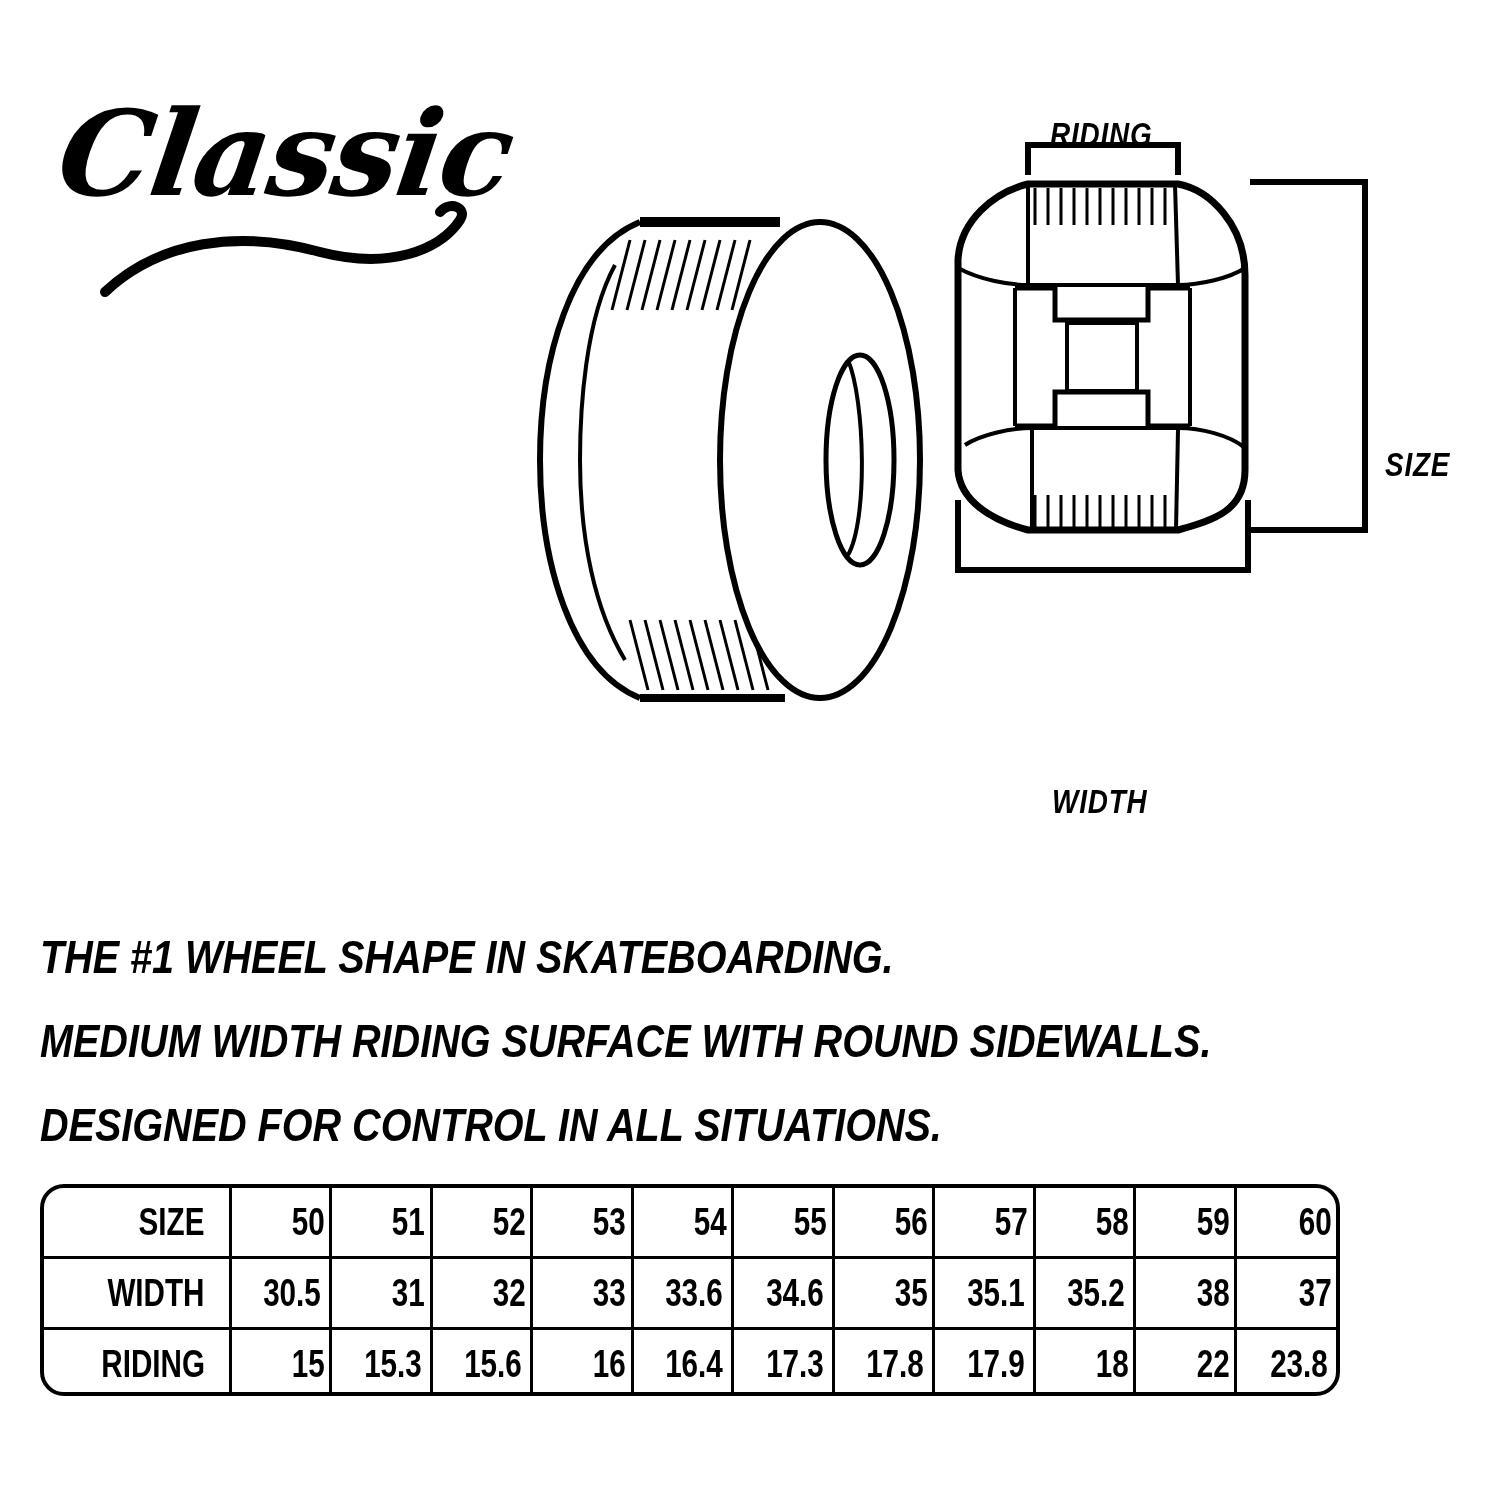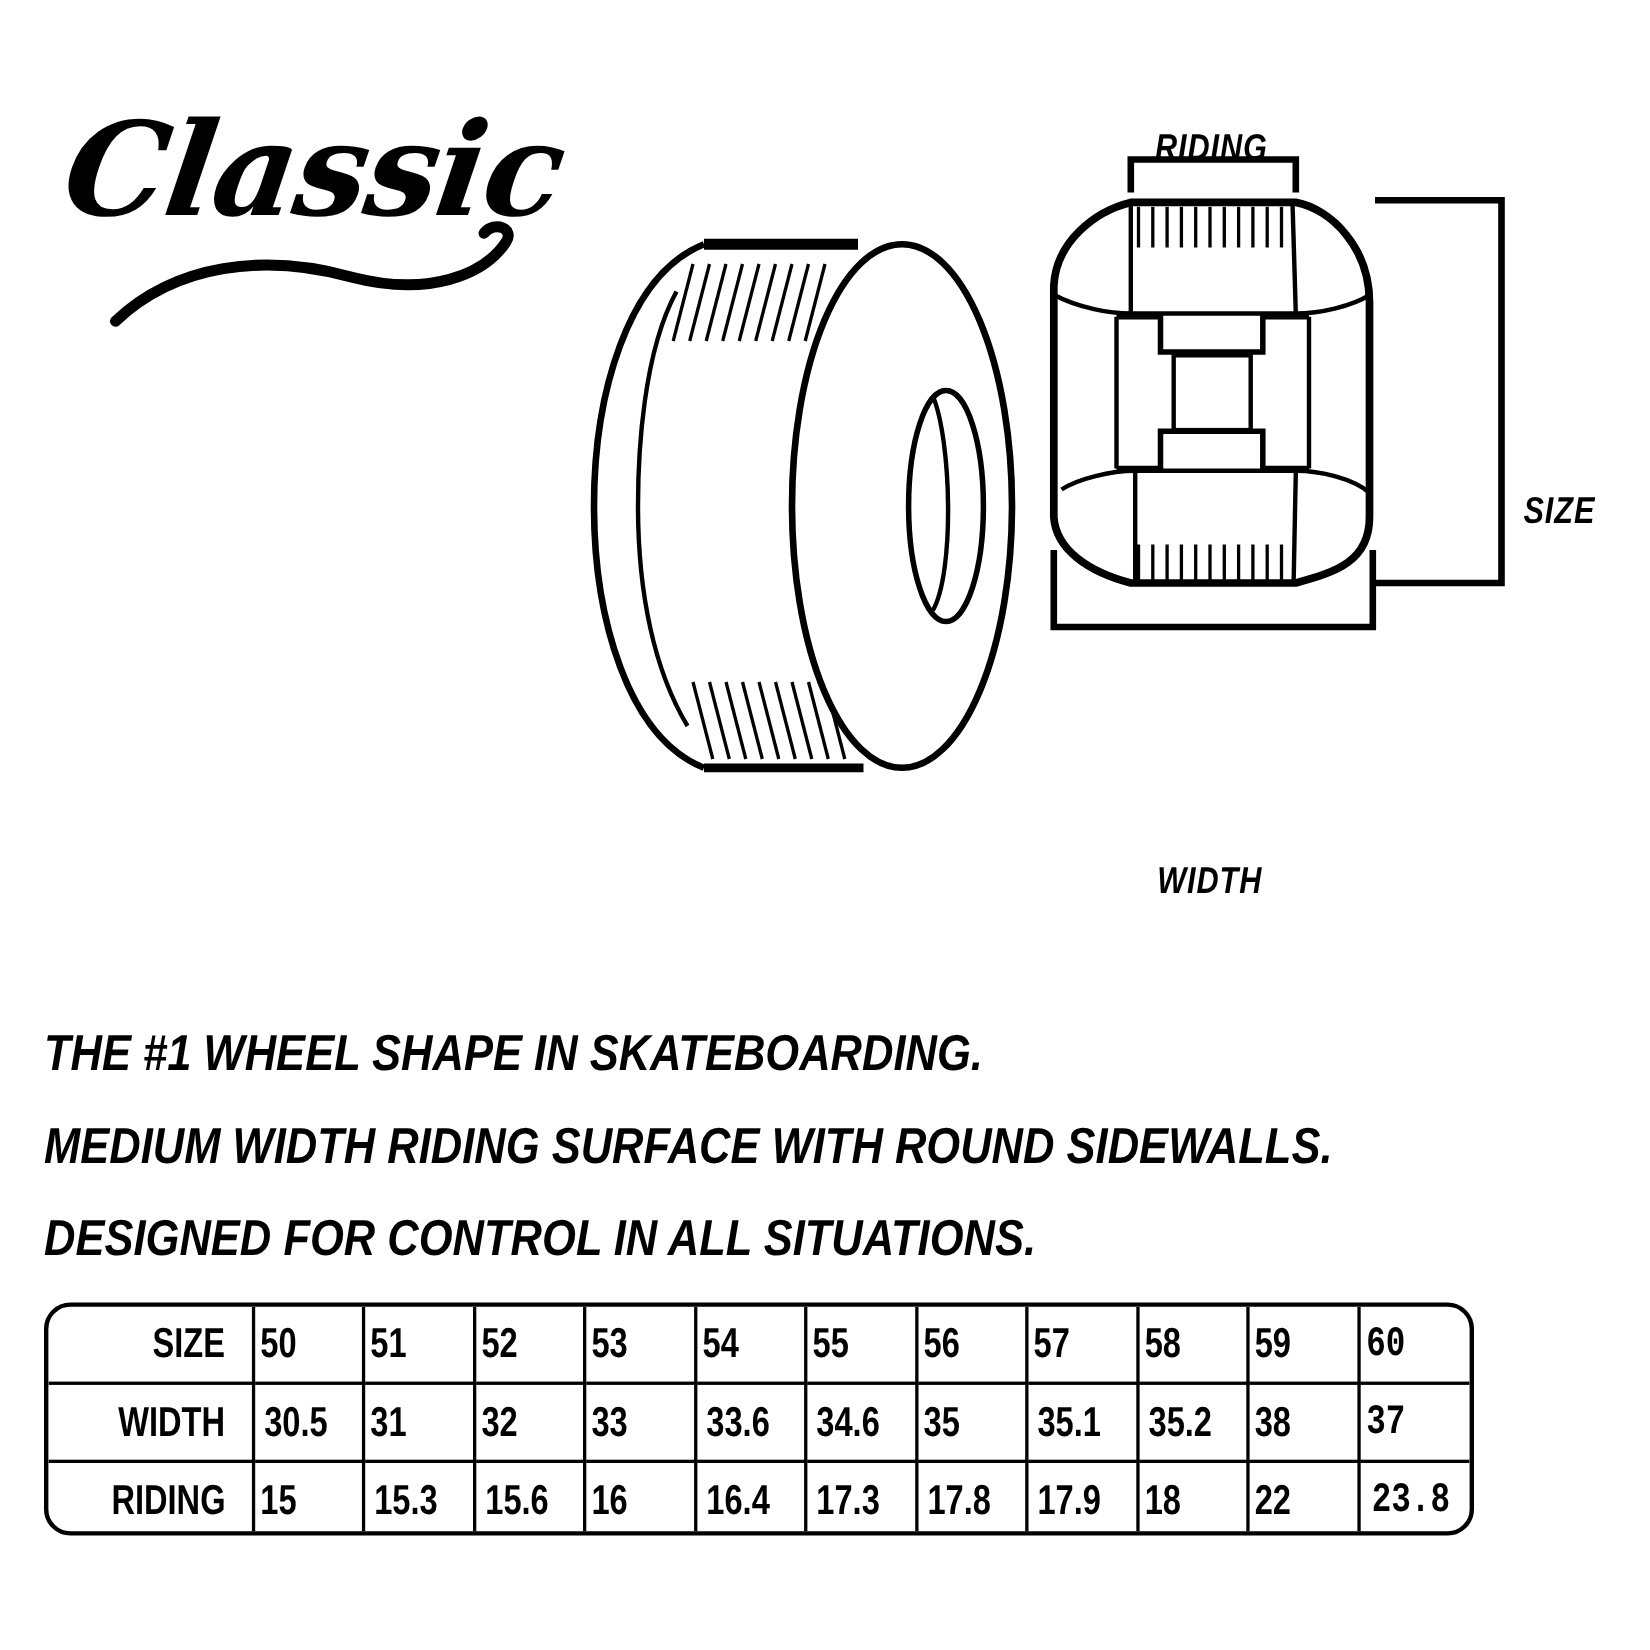--- a/index.html
+++ b/index.html
@@ -26,29 +26,29 @@
     }
     .desc div { height: 84px; }
     .size-table {
       position: absolute; left: 40px; top: 1184px; width: 1300px; height: 212px;
       border: 4px solid #000; border-radius: 24px; overflow: hidden;
       border-collapse: separate; border-spacing: 0;
       box-sizing: border-box;
     }
     .size-table table { width: 100%; height: 100%; border-collapse: collapse; table-layout: fixed; }
     .size-table td {
-      border: 3px solid #000; text-align: left; vertical-align: middle;
+      border: 3px solid #000; text-align: right; vertical-align: middle;
       font-family: "Liberation Sans", sans-serif; font-weight: bold; font-size: 38px;
       padding: 0; height: 68px;
     }
     .size-table td span { display: inline-block; transform: scaleX(0.78); }
     .size-table tr:first-child td { border-top: none; }
     .size-table tr:last-child td { border-bottom: none; }
     .size-table td:first-child { border-left: none; text-align: right; padding-right: 24px; }
-    .size-table td:last-child { border-right: none; font-family: Liberation Mono, monospace; }
+    .size-table td:last-child { border-right: none; }
     .size-table td:first-child span { transform-origin: right center; }
     col.head { width: 186px; }
   </style>
 </head>
 <body>
 
 <div class="title-script">Classic</div>
 <svg class="swoosh" width="380" height="120" viewBox="0 0 380 120">
   <path d="M5 112 C 60 60, 140 50, 220 72 C 290 90, 340 70, 360 40 C 368 28, 350 20, 340 32" fill="none" stroke="#000" stroke-width="10" stroke-linecap="round"></path>
 </svg>

